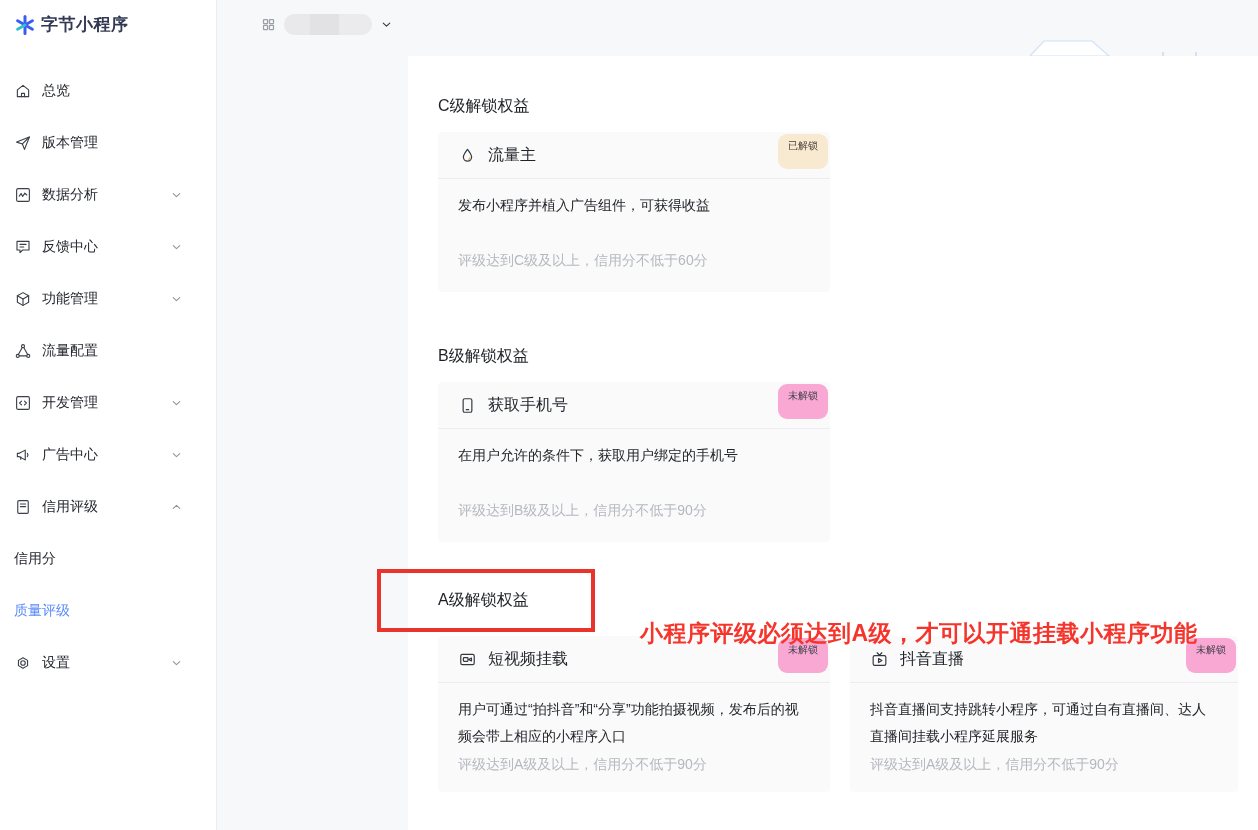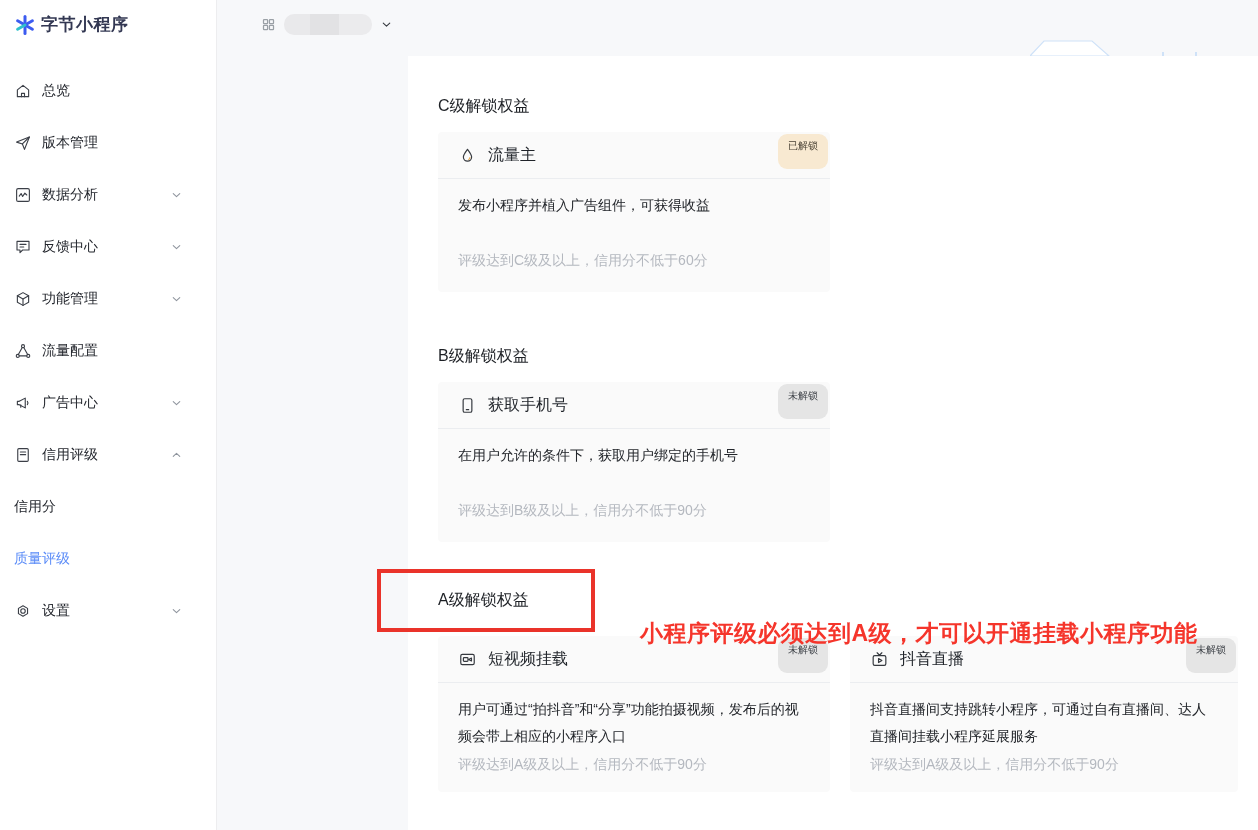--- a/index.html
+++ b/index.html
@@ -33,21 +33,21 @@
   .sec-heading{position:absolute;left:30px;font-size:16px;font-weight:500;color:#1d2025;}
   .card{position:absolute;width:392px;height:160px;background:#fafafa;border-radius:4px;
     display:flex;flex-direction:column;}
   .card-head{position:relative;display:flex;align-items:center;height:47px;padding:0 20px;
     border-bottom:1px solid #ebedf0;flex:0 0 47px;}
   .card-icon{display:flex;width:19px;height:19px;margin-right:11px;color:#35393f;}
   .card-title{font-size:16px;font-weight:500;color:#1f2329;}
   .badge{position:absolute;top:2px;right:2px;font-size:10px;line-height:23px;height:35px;
     padding:0 10px;border-radius:9px;}
   .badge-unlocked{background:#f8e9d1;color:#4a4235;}
-  .badge-locked{background:#e5e5e5;color:#3b3f45;}
+  .badge-locked{background:#f9a8d4;color:#3b3f45;}
   .card-body{flex:1;padding:13px 20px 0;font-size:14px;line-height:27px;color:#23262b;}
   .card-req{padding:0 20px 22px;font-size:14px;color:#b4b8bf;}
 
   
   .red-box{position:absolute;left:-31px;top:513px;width:218px;height:63px;
     border:4px solid #ea332a;z-index:8;background:transparent;}
   .red-note{position:absolute;left:232px;top:527px;font-size:23px;font-weight:700;
     color:#f5352b;letter-spacing:.5px;white-space:nowrap;z-index:8;margin-top:35px;}
 
   svg{display:block;}
@@ -141,20 +141,35 @@
         <svg viewBox="0 0 24 24" width="18" height="18" fill="none" stroke="currentColor" stroke-width="1.5" stroke-linejoin="round" stroke-linecap="round">
           <circle cx="12" cy="5.5" r="2"></circle>
             <circle cx="5" cy="18.5" r="2"></circle>
             <circle cx="19" cy="18.5" r="2"></circle>
           <path d="M11 7.3 L5.8 16.7 M13 7.3 L18.2 16.7 M7.1 18.5 H16.9"></path>
         </svg>
       </span>
       <span class="si-label">流量配置</span>
     </div>
 
+    <div class="side-item">
+      <span class="si-icon">
+        <svg viewBox="0 0 24 24" width="18" height="18" fill="none" stroke="currentColor" stroke-width="1.5" stroke-linejoin="round" stroke-linecap="round">
+          <rect x="3.5" y="3.5" width="17" height="17" rx="2"></rect>
+            <path d="M10 9.5 L7.5 12 L10 14.5"></path>
+            <path d="M14 9.5 L16.5 12 L14 14.5"></path>
+        </svg>
+      </span>
+      <span class="si-label">开发管理</span>
+      <span class="si-chevron">
+        <svg viewBox="0 0 24 24" width="13" height="13" fill="none" stroke="currentColor" stroke-width="2" stroke-linecap="round" stroke-linejoin="round">
+            <path d="M6 9.5 L12 15 L18 9.5"></path>
+          </svg>
+      </span>
+    </div>
 
     <div class="side-item">
       <span class="si-icon">
         <svg viewBox="0 0 24 24" width="18" height="18" fill="none" stroke="currentColor" stroke-width="1.5" stroke-linejoin="round" stroke-linecap="round">
           <path d="M15 5.5 L7 9.8 H4.5 V14.2 H7 L15 18.5 Z"></path>
             <path d="M9 14.5 V17.5"></path>
             <path d="M17.8 9.8 a3.6 3.6 0 0 1 0 4.4"></path>
         </svg>
       </span>
       <span class="si-label">广告中心</span>

